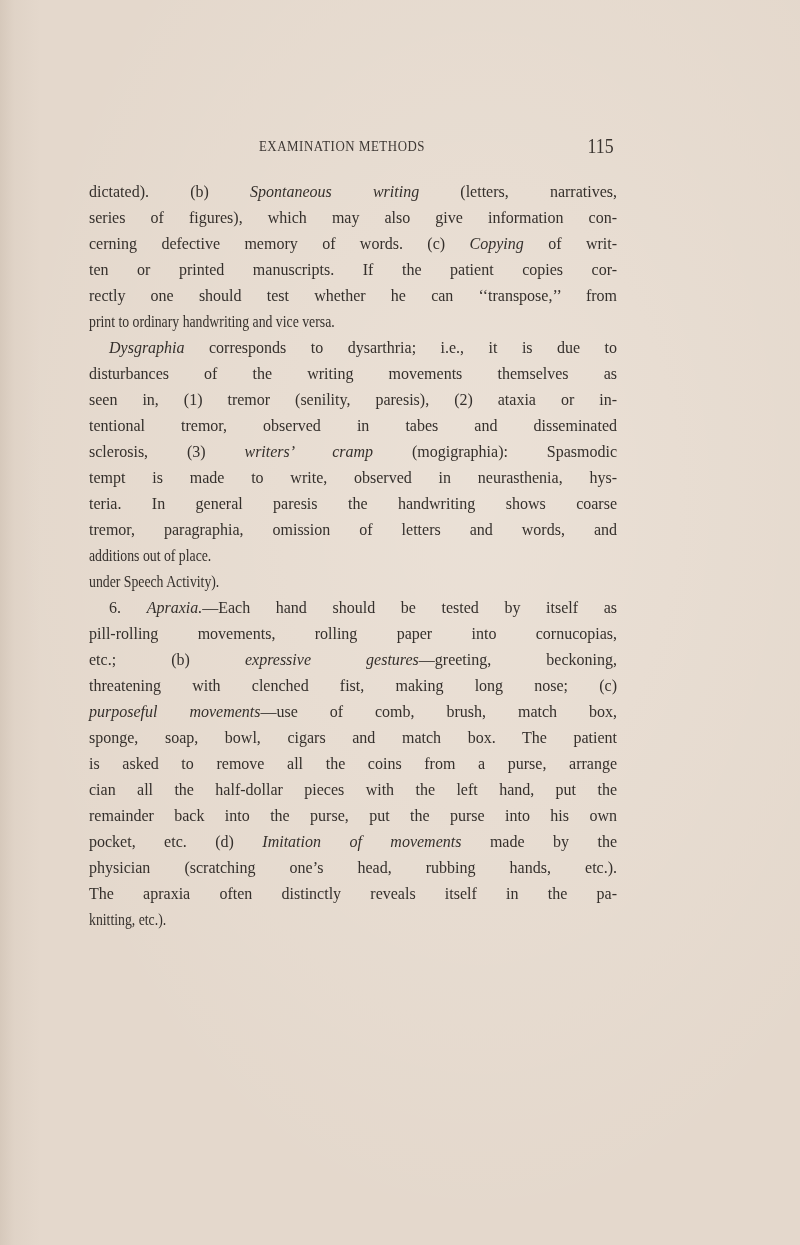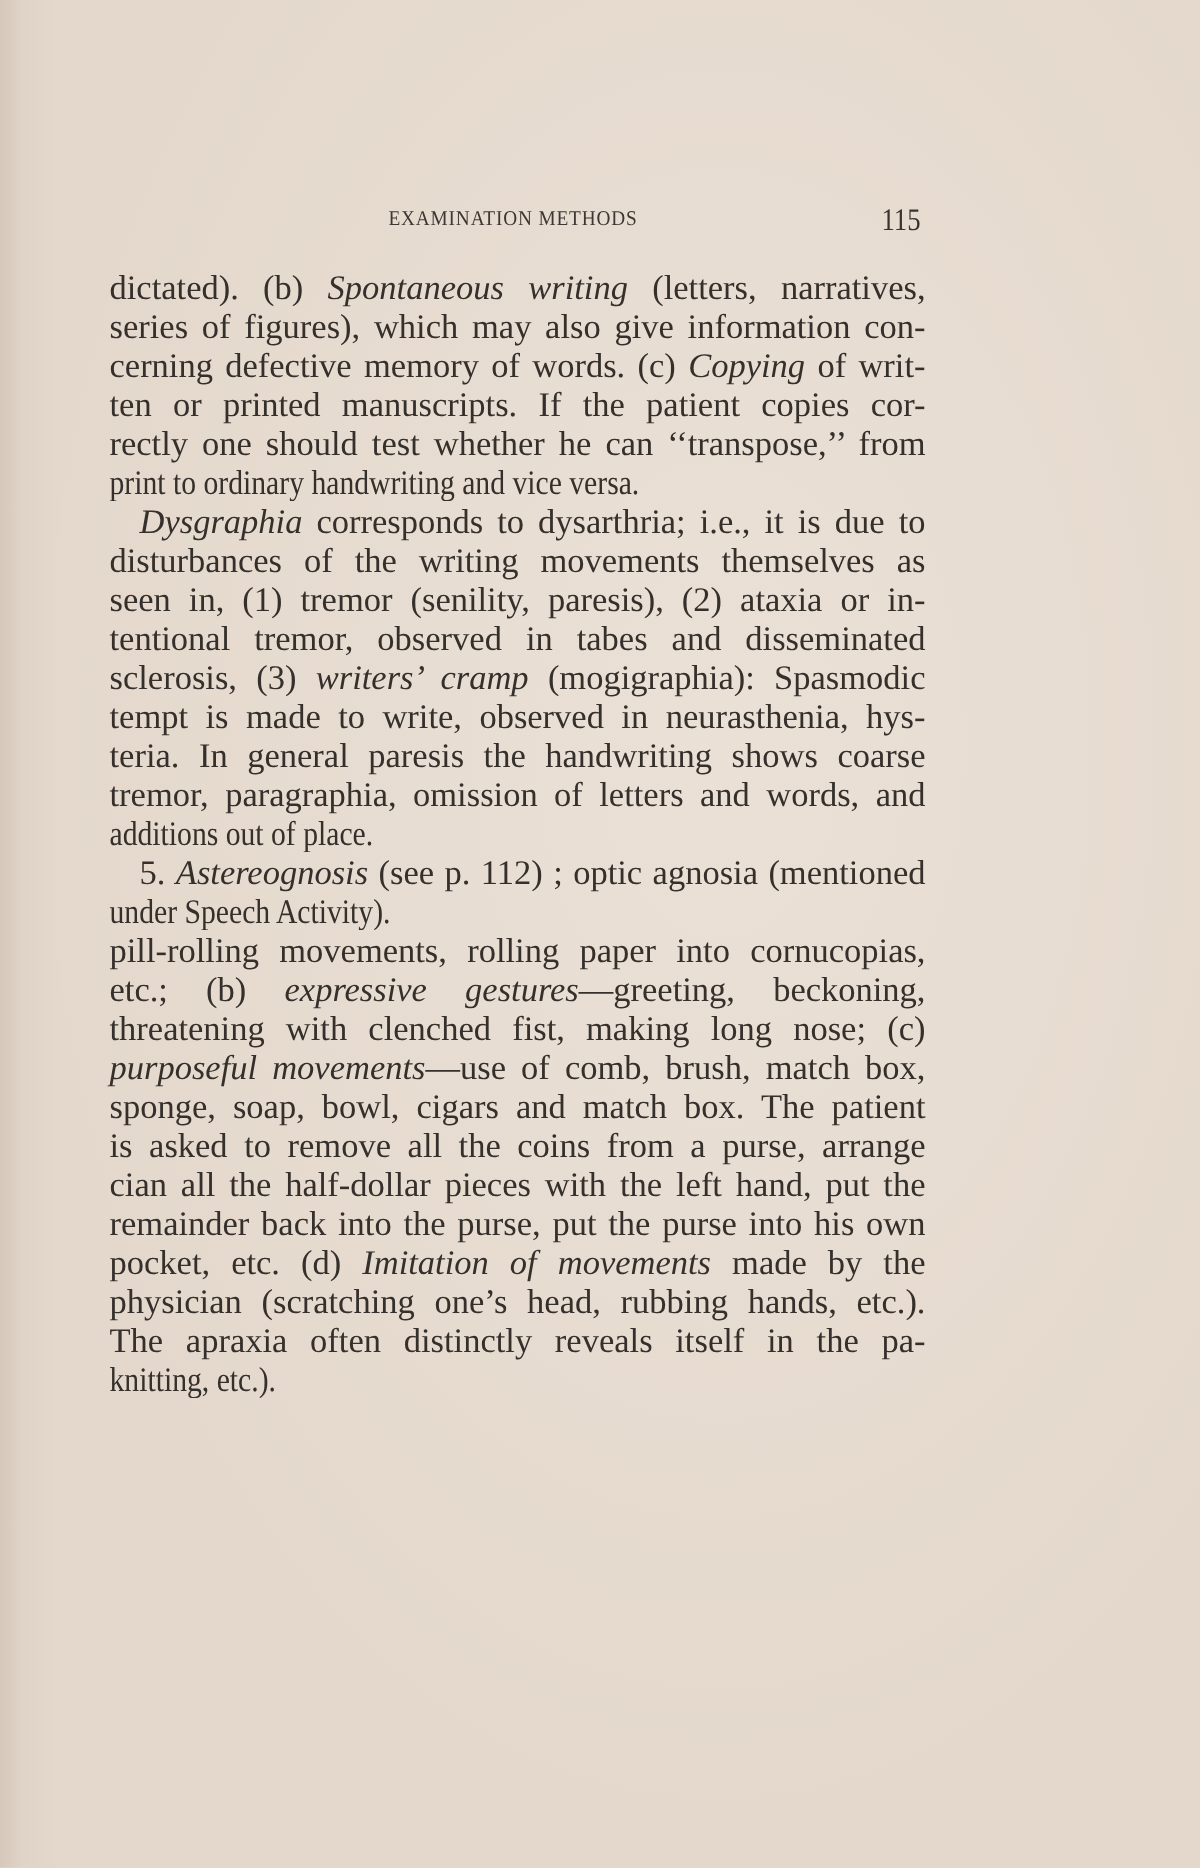--- a/index.html
+++ b/index.html
@@ -47,25 +47,26 @@
   }
   .text-block {
     position: absolute;
     left: 73px;
     top: 179px;
     width: 544px;
   }
   .line {
     height: 26px;
     line-height: 26px;
-    font-size: 23px;
+    font-size: 16px;
     white-space: nowrap;
     text-align: justify;
     text-align-last: justify;
     overflow: visible;
+    margin-left: 16px;
   }
   .line.last {
     text-align-last: left;
   }
   .line.indent {
     padding-left: 20px;
   }
   .line-inner {
     display: block;
     width: 100%;
@@ -117,24 +118,24 @@
     <div class="line">
       <span class="line-inner" style="display: block; width: 100%; text-align: justify; text-align-last: justify; white-space: normal;"><span>tempt is made to write, observed in neurasthenia, hys-</span></span>
     </div>
     <div class="line">
       <span class="line-inner" style="display: block; width: 100%; text-align: justify; text-align-last: justify; white-space: normal;"><span>teria.  In general paresis the handwriting shows coarse</span></span>
     </div>
     <div class="line">
       <span class="line-inner" style="display: block; width: 100%; text-align: justify; text-align-last: justify; white-space: normal;"><span>tremor, paragraphia, omission of letters and words, and</span></span>
     </div>
     <div class="line last"><span class="line-inner" style="display: inline-block; width: auto; transform-origin: left center; transform: scaleX(0.86);"><span>additions out of place.</span></span></div>
+    <div class="line last"><span class="line-inner" style="display: inline-block; width: auto; transform-origin: left center; transform: scaleX(0.86);"><span>under Speech Activity).</span></span></div>
     <div class="line indent">
-      <span class="line-inner" style="display: block; width: 100%; text-align: justify; text-align-last: justify; white-space: normal;"><span>5. </span><span class="seg-i">Astereognosis</span><span> (see p. 112) ; optic agnosia (mentioned</span></span>
+      <span class="line-inner" style="display: block; width: 100%; text-align: justify; text-align-last: justify; white-space: normal;"><span>6. </span><span class="seg-i">Apraxia.</span><span>—Each hand should be tested by itself as</span></span>
     </div>
-    <div class="line last"><span class="line-inner" style="display: inline-block; width: auto; transform-origin: left center; transform: scaleX(0.86);"><span>under Speech Activity).</span></span></div>
     <div class="line">
       <span class="line-inner" style="display: block; width: 100%; text-align: justify; text-align-last: justify; white-space: normal;"><span>pill-rolling movements, rolling paper into cornucopias,</span></span>
     </div>
     <div class="line">
       <span class="line-inner" style="display: block; width: 100%; text-align: justify; text-align-last: justify; white-space: normal;"><span>etc.;  (b)  </span><span class="seg-i">expressive  gestures</span><span>—greeting,  beckoning,</span></span>
     </div>
     <div class="line">
       <span class="line-inner" style="display: block; width: 100%; text-align: justify; text-align-last: justify; white-space: normal;"><span>threatening with clenched fist, making long nose; (c)</span></span>
     </div>
     <div class="line">

